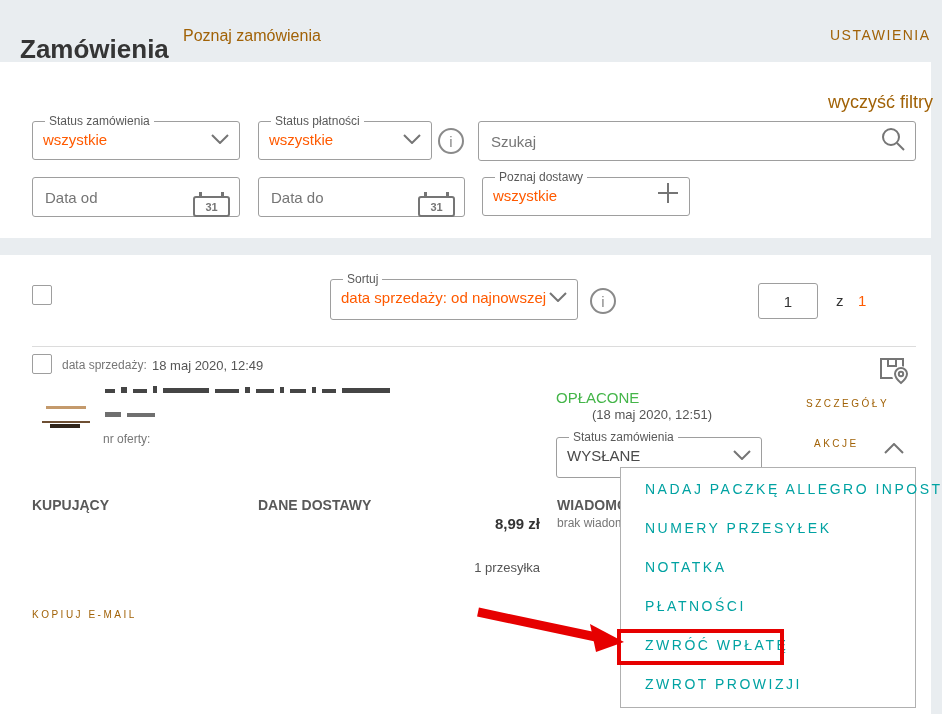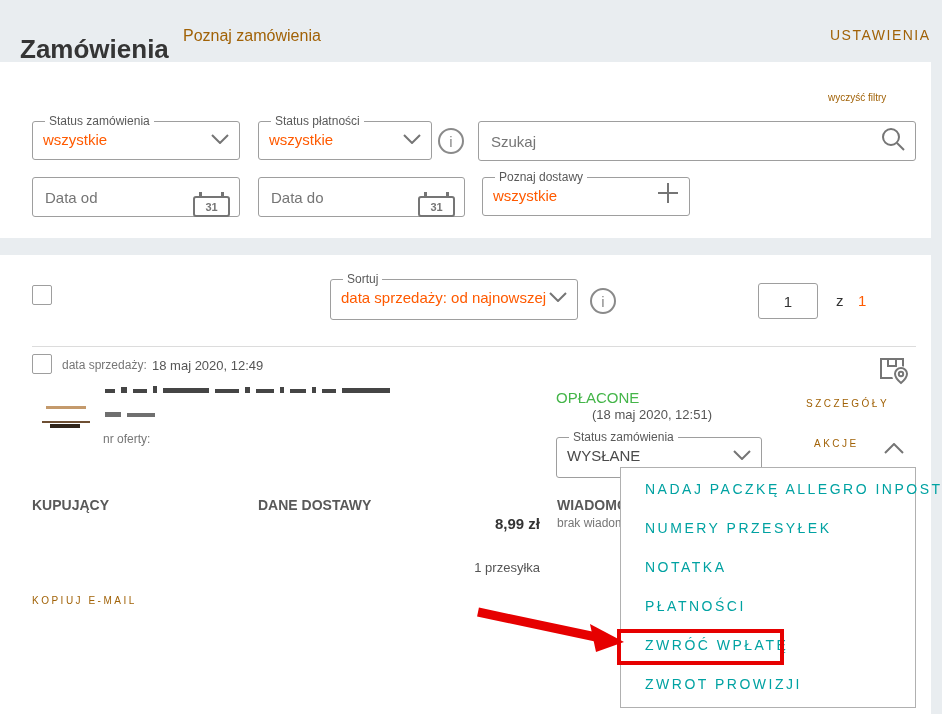--- a/index.html
+++ b/index.html
@@ -45,21 +45,21 @@
 <body>
 
 <div class="page">
 
   <div class="abs page-title" style="left:20px;top:18px;margin-top:16px;">Zamówienia</div>
   <a class="abs teal-link subtitle" style="left:183px;top:27px;">Poznaj zamówienia</a>
   <a class="abs teal-link" style="left:830px;top:27px;font-size:14px;letter-spacing:1.5px;">USTAWIENIA</a>
 
   <div class="panel" style="top:62px;height:176px;"></div>
 
-  <a class="abs teal-link" style="left:828px;top:92px;font-size:10px;">wyczyść filtry</a>
+  <a class="abs teal-link" style="left:828px;top:92px;font-size:18px;">wyczyść filtry</a>
 
   <fieldset class="fs abs" style="left:32px;top:114px;width:208px;height:46px;">
     <legend>Status zamówienia</legend>
     <div class="fs-row">
       <span class="fs-value">wszystkie</span>
       <span><svg width="18" height="10" viewBox="0 0 18 10">
             <polyline points="1,1 9,9 17,1" fill="none" stroke="#757575" stroke-width="2"></polyline>
           </svg></span>
     </div>
   </fieldset>
@@ -203,21 +203,21 @@
       </svg></span>
 
   <span class="abs col-head" style="left:32px;top:497px;">KUPUJĄCY</span>
   <span class="abs col-head" style="left:258px;top:497px;">DANE DOSTAWY</span>
   <span class="abs col-head" style="left:557px;top:497px;white-space:nowrap;">WIADOMOŚCI</span>
 
   <div class="abs" style="left:430px;top:515px;width:110px;text-align:right;font-size:15px;font-weight:bold;color:#333;">8,99 zł</div>
   <span class="abs small-gray" style="left:557px;top:516px;white-space:nowrap;">brak wiadomości</span>
   <div class="abs" style="left:430px;top:560px;width:110px;text-align:right;font-size:13px;color:#555;">1 przesyłka</div>
 
-  <a class="abs teal-link caps" style="left:32px;top:595px;">KOPIUJ E-MAIL</a>
+  <a class="abs teal-link caps" style="left:32px;top:609px;">KOPIUJ E-MAIL</a>
 
   <div class="menu">
     <div class="menu-item">NADAJ PACZKĘ ALLEGRO INPOST</div>
     <div class="menu-item">NUMERY PRZESYŁEK</div>
     <div class="menu-item">NOTATKA</div>
     <div class="menu-item">PŁATNOŚCI</div>
     <div class="menu-item">ZWRÓĆ WPŁATĘ</div>
     <div class="menu-item">ZWROT PROWIZJI</div>
   </div>
 

